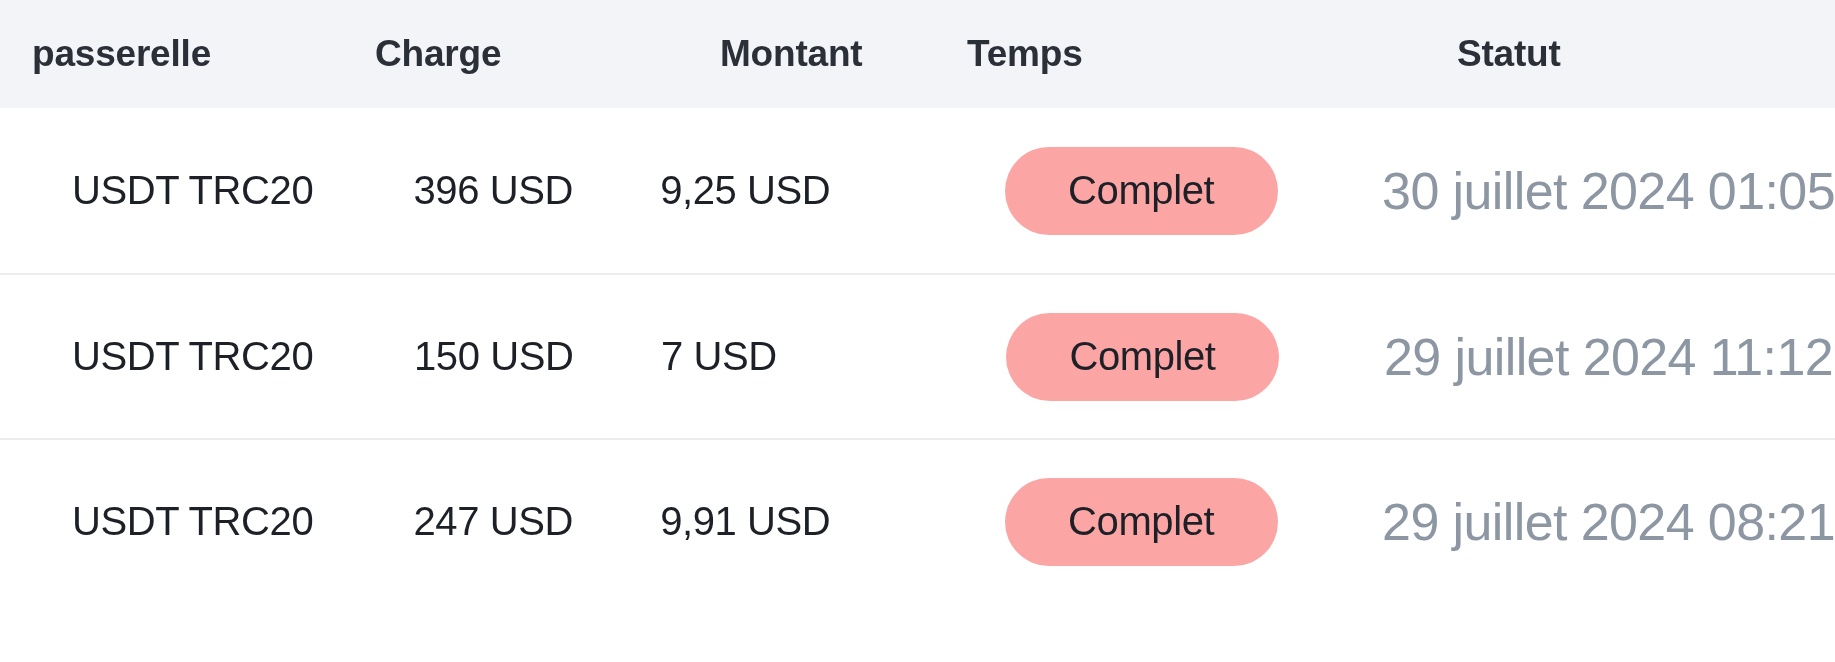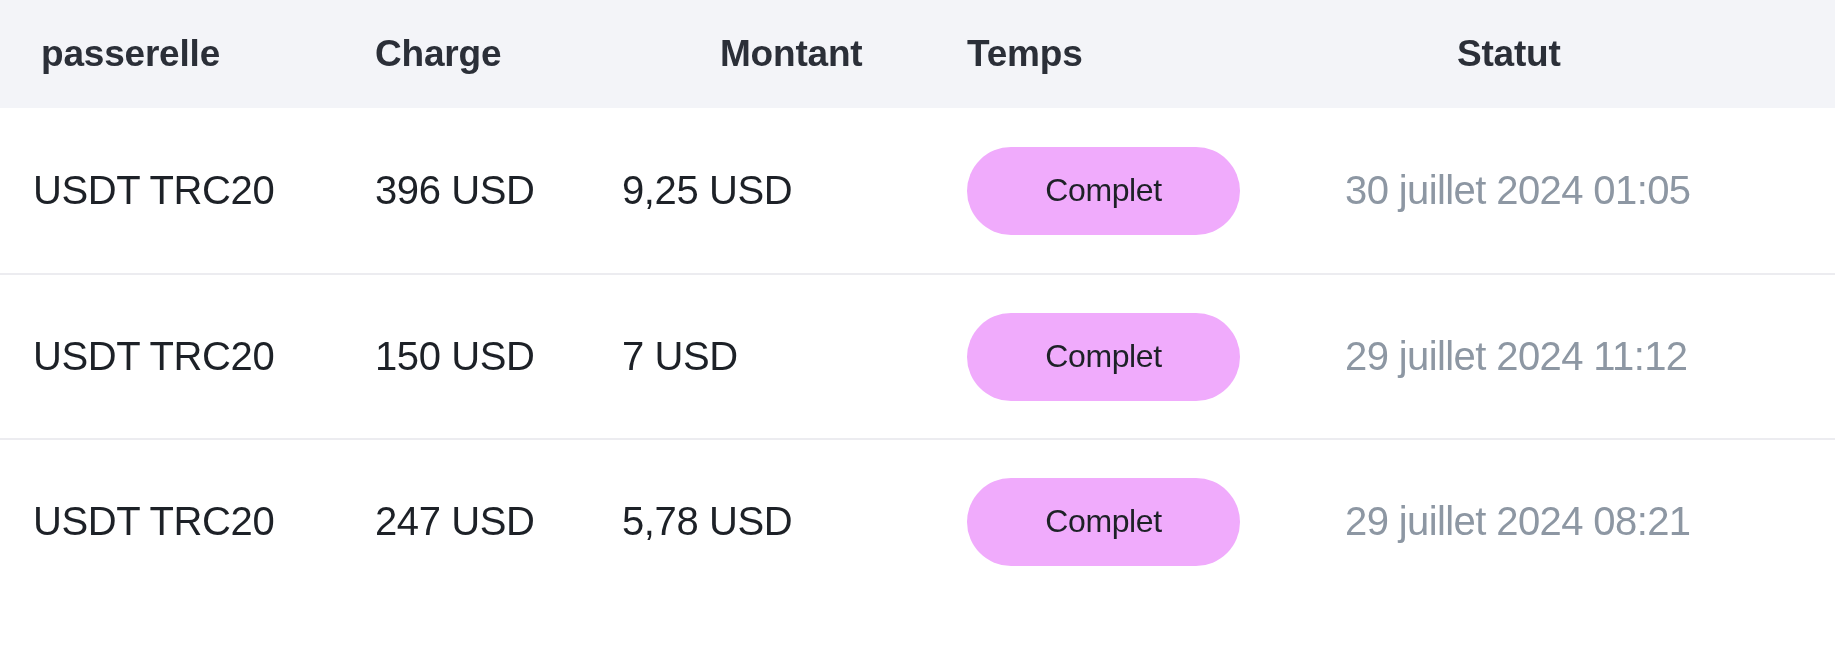--- a/index.html
+++ b/index.html
@@ -27,60 +27,61 @@
     letter-spacing:-0.2px;
     white-space:nowrap;
   }
   
   .trow {
     height:165px;
     background:#ffffff;
     display:flex;
     align-items:center;
     border-top:2px solid #ececf0;
+    padding-left:39px;
   }
   .trow.first { border-top:none; }
   .trow .cell {
     font-size:40px;
     color:#1d2127;
     letter-spacing:-0.4px;
     white-space:nowrap;
   }
   
   .c-gateway { width:375px; padding-left:33px; }
   .c-amount  { width:247px; padding-left:0; }
   .c-charge  { width:345px; }
   .c-status  { width:378px; }
   .c-time    { flex:1; }
 
   .thead .c-amount { padding-left:0; }
 
   
-  .thead .c-gateway { padding-left:41px; }
+  .thead .c-gateway { padding-left:32px; }
   .thead .c-charge  { padding-left:0; }
   .thead .c-status  { padding-left:0; }
   .thead .c-time    { padding-left:0; }
 
   
   .pill {
     display:inline-flex;
     align-items:center;
     justify-content:center;
     width:273px;
     height:88px;
     border-radius:44px;
-    background:#f0abfc;
-    font-size:32px;
+    background:#fca5a5;
+    font-size:40px;
     color:#1d2127;
     letter-spacing:-0.4px;
     white-space:nowrap;
   }
   
   .ts {
-    font-size:40px;
+    font-size:52px;
     color:#8d97a3;
     letter-spacing:-0.6px;
     white-space:nowrap;
   }
 </style>
 </head>
 <body>
 
 <div class="table">
 
@@ -112,21 +113,21 @@
       <span class="pill">Complet</span>
     </div>
     <div class="cell c-time">
       <span class="ts">29 juillet 2024 11:12</span>
     </div>
   </div>
 
   <div class="trow">
     <div class="cell c-gateway">USDT TRC20</div>
     <div class="cell c-amount">247 USD</div>
-    <div class="cell c-charge">5,78 USD</div>
+    <div class="cell c-charge">9,91 USD</div>
     <div class="cell c-status">
       <span class="pill">Complet</span>
     </div>
     <div class="cell c-time">
       <span class="ts">29 juillet 2024 08:21</span>
     </div>
   </div>
 
 </div>
 

